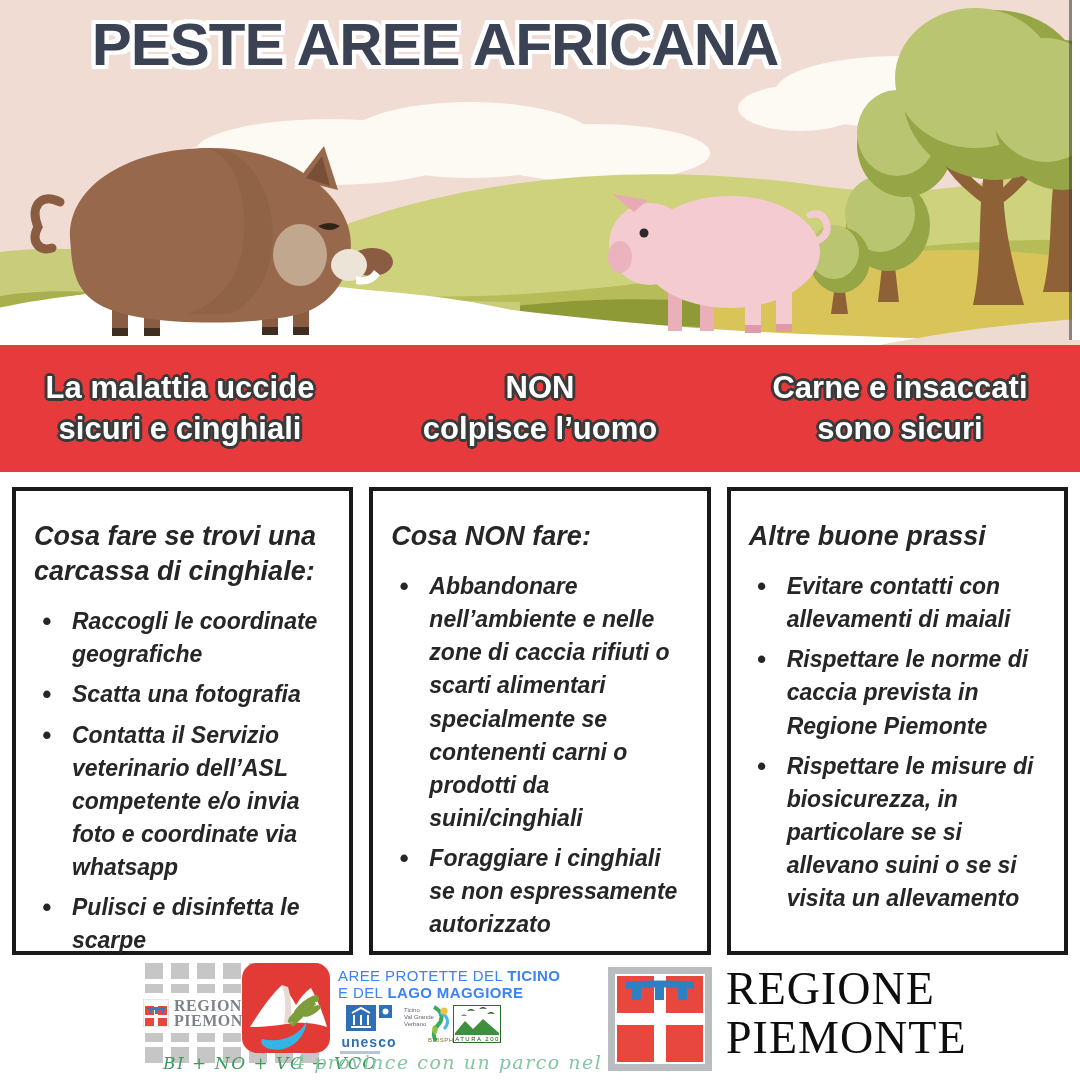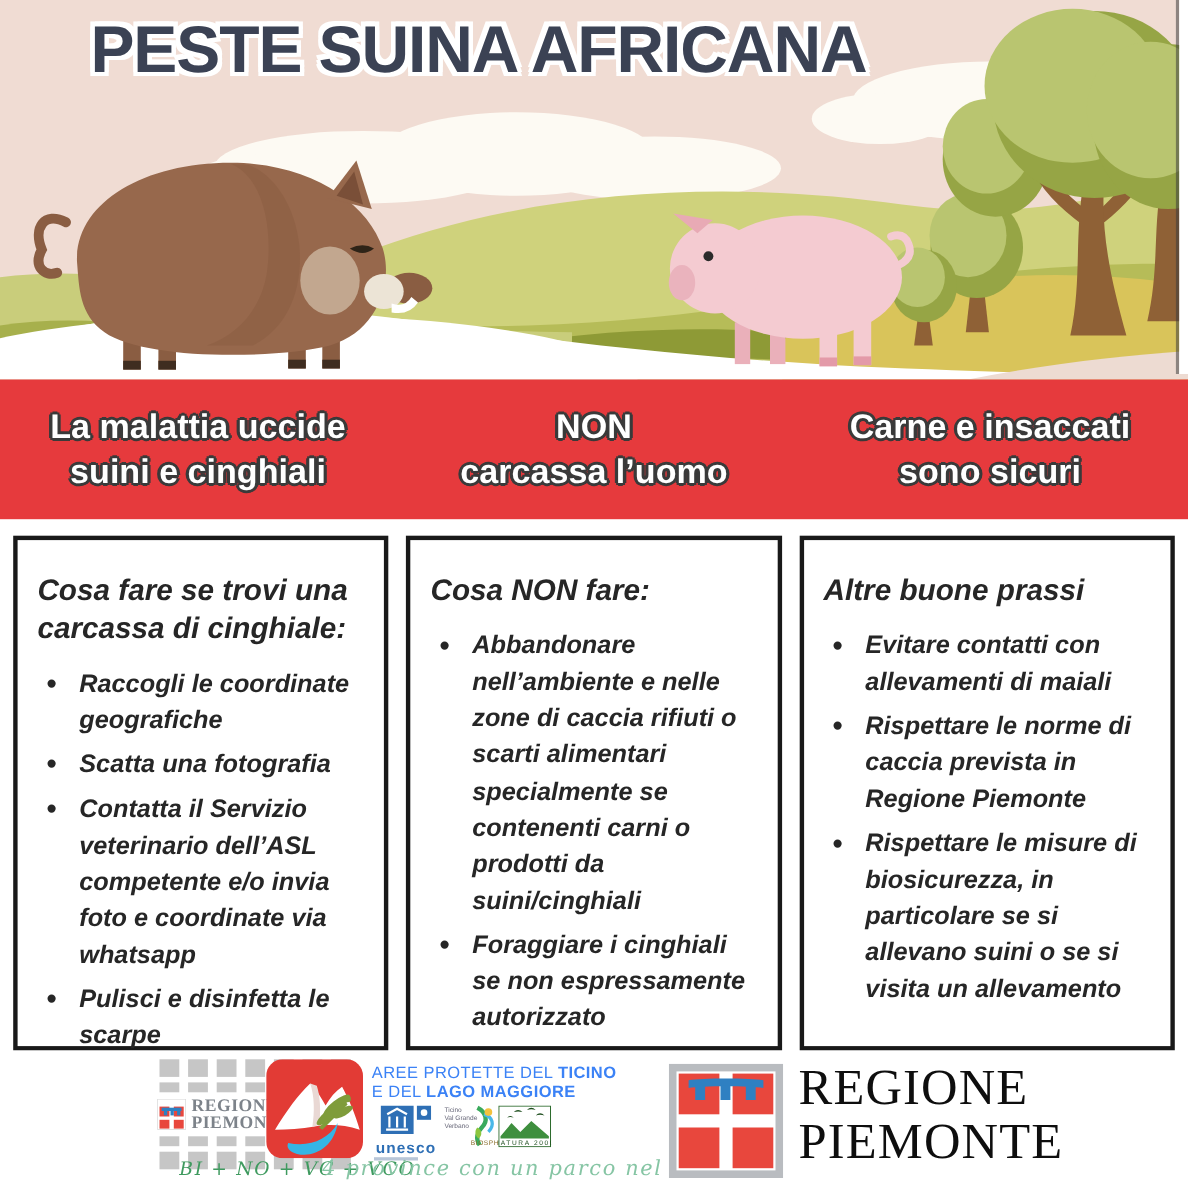--- a/index.html
+++ b/index.html
@@ -144,32 +144,32 @@
         <circle cx="650" cy="244" r="41" fill="#f4cbd1"></circle>
         <path d="M 634 212 L 612 194 L 648 200 Z" fill="#e8aab5"></path>
         <ellipse cx="620" cy="257" rx="12" ry="16" fill="#eab3bd"></ellipse>
         <circle cx="644" cy="233" r="4.5" fill="#2b2b2b"></circle>
       </g>
 
       <rect x="1069" y="0" width="3" height="340" fill="#3c3c3c" opacity="0.55"></rect>
       <rect x="1072" y="0" width="8" height="340" fill="#ffffff"></rect>
     </svg>
     <div class="titlewrap">
-      <h1 class="title">PESTE SUINA AFRICANA</h1>
+      <h1 class="title">PESTE AREE AFRICANA</h1>
     </div>
   </div>
 
   <div class="banner">
     <div class="bh">
       <span>La malattia uccide</span><br>
-      <span>suini e cinghiali</span>
+      <span>sicuri e cinghiali</span>
     </div>
     <div class="bh">
       <span>NON</span><br>
-      <span>carcassa l’uomo</span>
+      <span>colpisce l’uomo</span>
     </div>
     <div class="bh">
       <span>Carne e insaccati</span><br>
       <span>sono sicuri</span>
     </div>
   </div>
 
   <div class="boxes">
     <div class="box">
       <h2>Cosa fare se trovi una carcassa di cinghiale:</h2>

